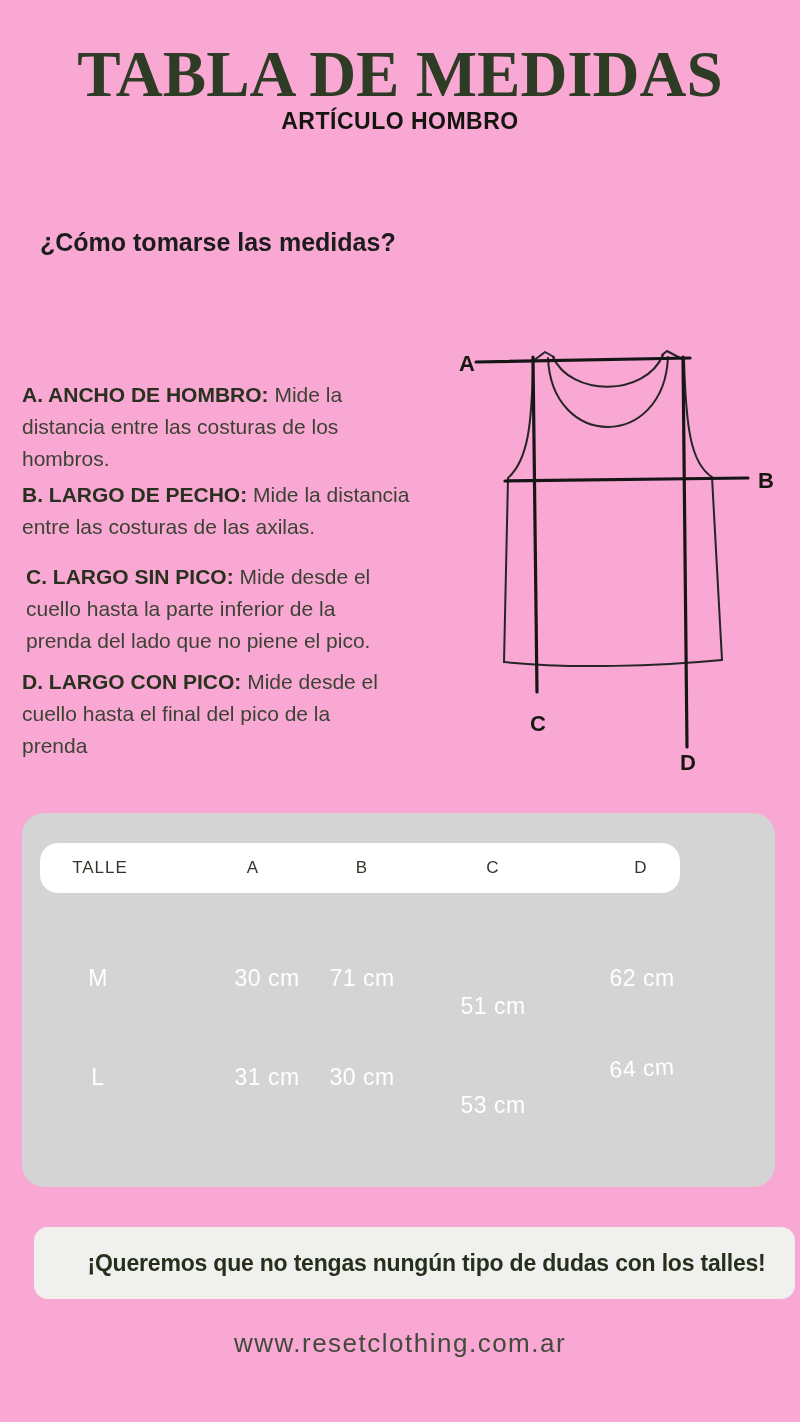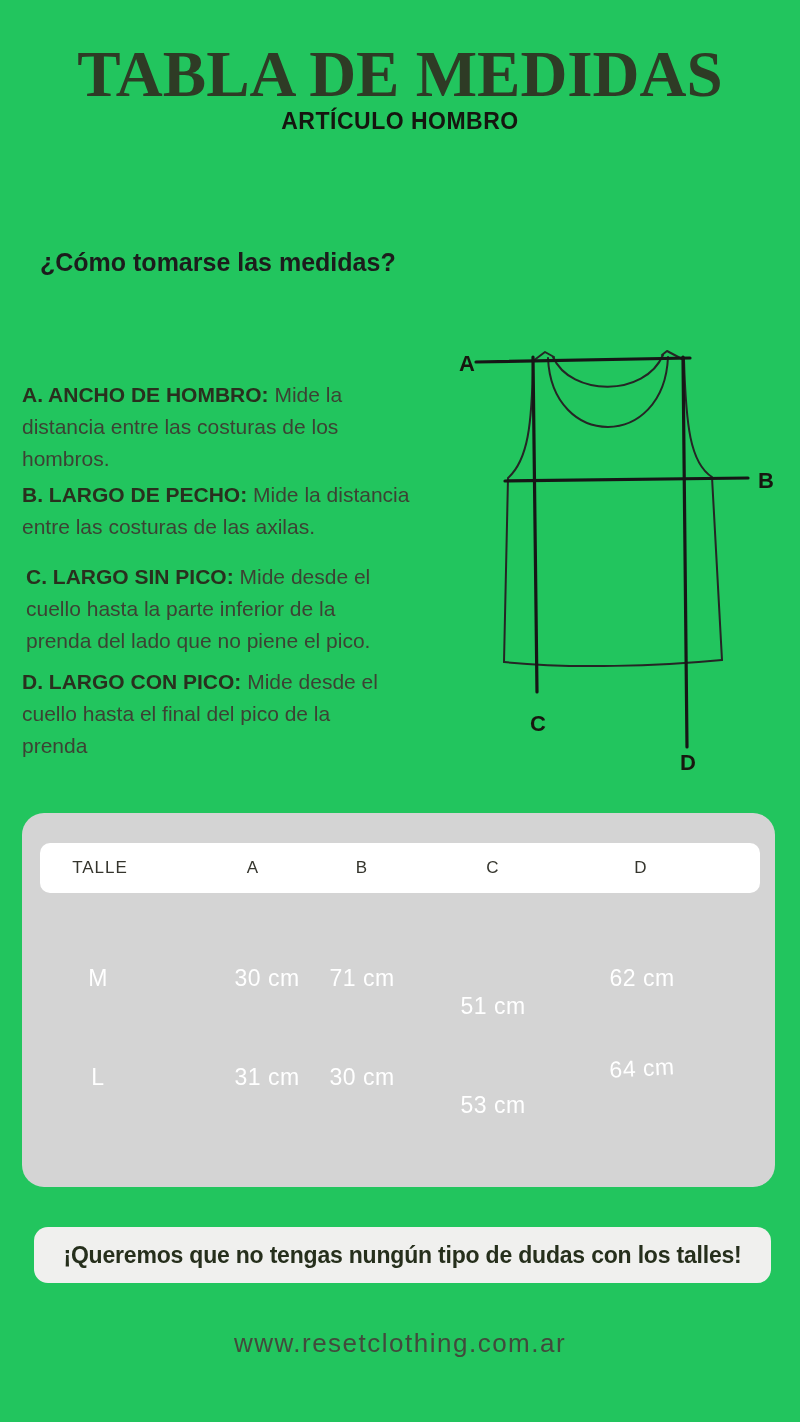--- a/index.html
+++ b/index.html
@@ -1,64 +1,64 @@
 <!DOCTYPE html>
 <html><head>
 <meta charset="utf-8">
 <style>
   html,body{margin:0;padding:0;background:#ffffff;}
-  .page{position:relative;width:800px;height:1422px;background:#22c55e;overflow:hidden;
+  .page{position:relative;width:800px;height:1422px;background:#f9a8d4;overflow:hidden;
         font-family:"Liberation Sans",sans-serif;}
 
   .title{position:absolute;top:38px;left:0;width:800px;text-align:center;
          font-family:"Liberation Serif",serif;font-weight:700;font-size:65px;line-height:72px;
          color:#2e3b25;letter-spacing:0;}
   .subtitle{position:absolute;top:108px;left:0;width:800px;text-align:center;
             font-weight:700;font-size:23px;color:#15150f;letter-spacing:0.5px;}
 
-  .question{position:absolute;top:228px;left:40px;font-weight:700;font-size:25px;color:#1c1c1c;margin-top:20px;}
+  .question{position:absolute;top:228px;left:40px;font-weight:700;font-size:25px;color:#1c1c1c;}
 
   .measure{position:absolute;left:22px;width:440px;font-size:21px;line-height:32px;
            color:#3c4233;white-space:pre-line;}
   .measure b{color:#29301e;font-weight:700;}
   .m-a{top:358px;}
   .m-b{top:458px;}
   .m-c{top:540px;left:26px;}
   .m-d{top:645px;}
 
   .diagram{position:absolute;left:440px;top:330px;width:360px;height:460px;}
   .diagram svg{width:100%;height:100%;}
   .diagram text{font-family:"Liberation Sans",sans-serif;font-size:22px;font-weight:600;fill:#17170f;}
 
   .size-table{position:absolute;left:22px;top:813px;width:753px;height:374px;
               background:#d4d4d4;border-radius:22px;}
-  .header-bar{position:absolute;left:18px;top:30px;width:720px;height:50px;
-              background:#ffffff;border-radius:10px;}
+  .header-bar{position:absolute;left:18px;top:30px;width:640px;height:50px;
+              background:#ffffff;border-radius:18px;}
   .header-bar span{position:absolute;top:50%;transform:translate(-50%,-50%);
                    font-size:17px;letter-spacing:1px;color:#35352d;}
   .h-talle{left:60px;}
   .h-a{left:213px;}
   .h-b{left:322px;}
   .h-c{left:453px;}
   .h-d{left:601px;}
 
   .t-row{position:absolute;left:0;width:753px;height:28px;}
   .row-m{top:152px;}
   .row-l{top:251px;}
   .t-row span{position:absolute;top:0;transform:translateX(-50%);
               font-size:23px;color:#ffffff;letter-spacing:0.5px;}
   .c-size{left:76px;}
   .c-a{left:231px;margin-left:14px;}
   .c-b{left:340px;}
   .c-c{left:471px;margin-top:28px;}
   .c-d{left:620px;}
   .row-l .c-d{top:-9px;transform:translateX(-50%) rotate(-3deg);}
 
-  .banner{position:absolute;left:34px;top:1227px;width:737px;height:56px;background:#f0f0ee;
-          border-radius:14px;display:flex;align-items:center;justify-content:center;}
+  .banner{position:absolute;left:34px;top:1227px;width:737px;height:72px;background:#f0f0ee;
+          border-radius:14px;display:flex;align-items:center;justify-content:center;padding-left:24px;}
   .banner span{font-size:23px;font-weight:700;color:#262f1c;letter-spacing:-0.2px;}
 
   .footer-url{position:absolute;top:1328px;left:0;width:800px;text-align:center;
               font-size:26px;color:#424a3c;letter-spacing:1.5px;}
 </style>
 </head>
 <body>
 
 <div class="page">
 

